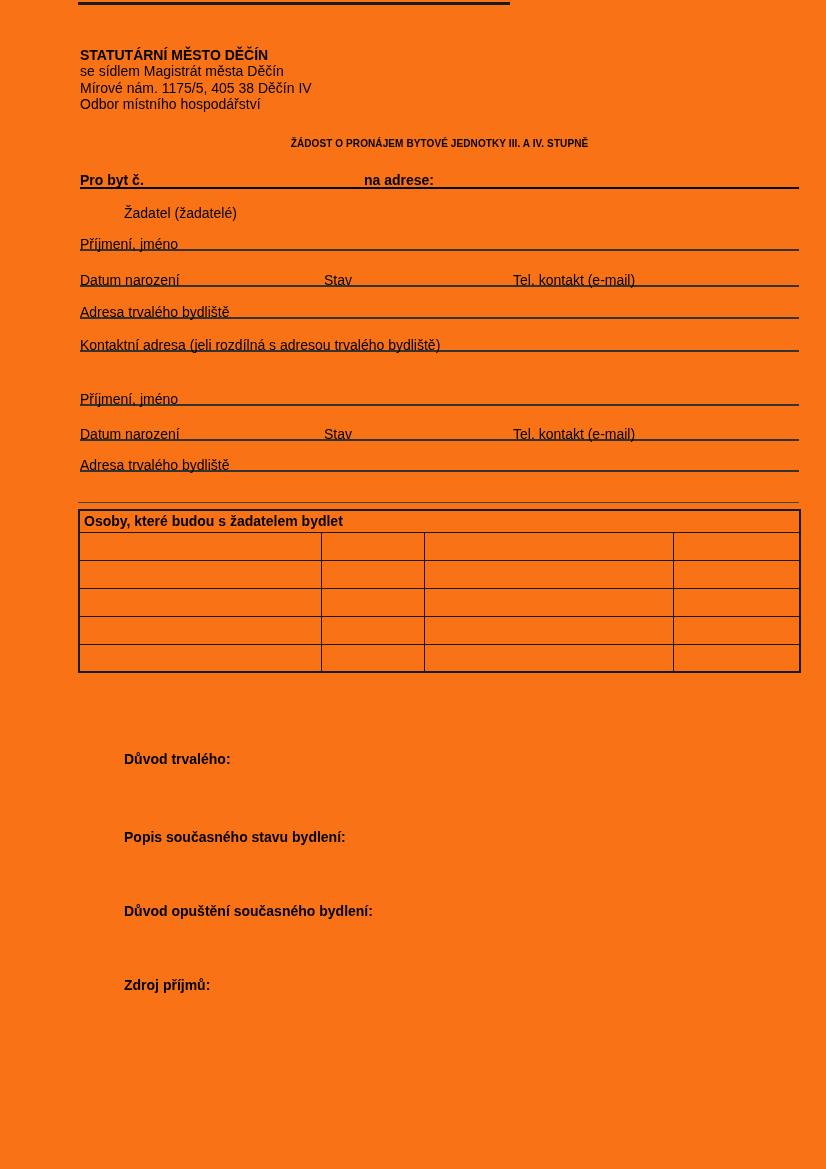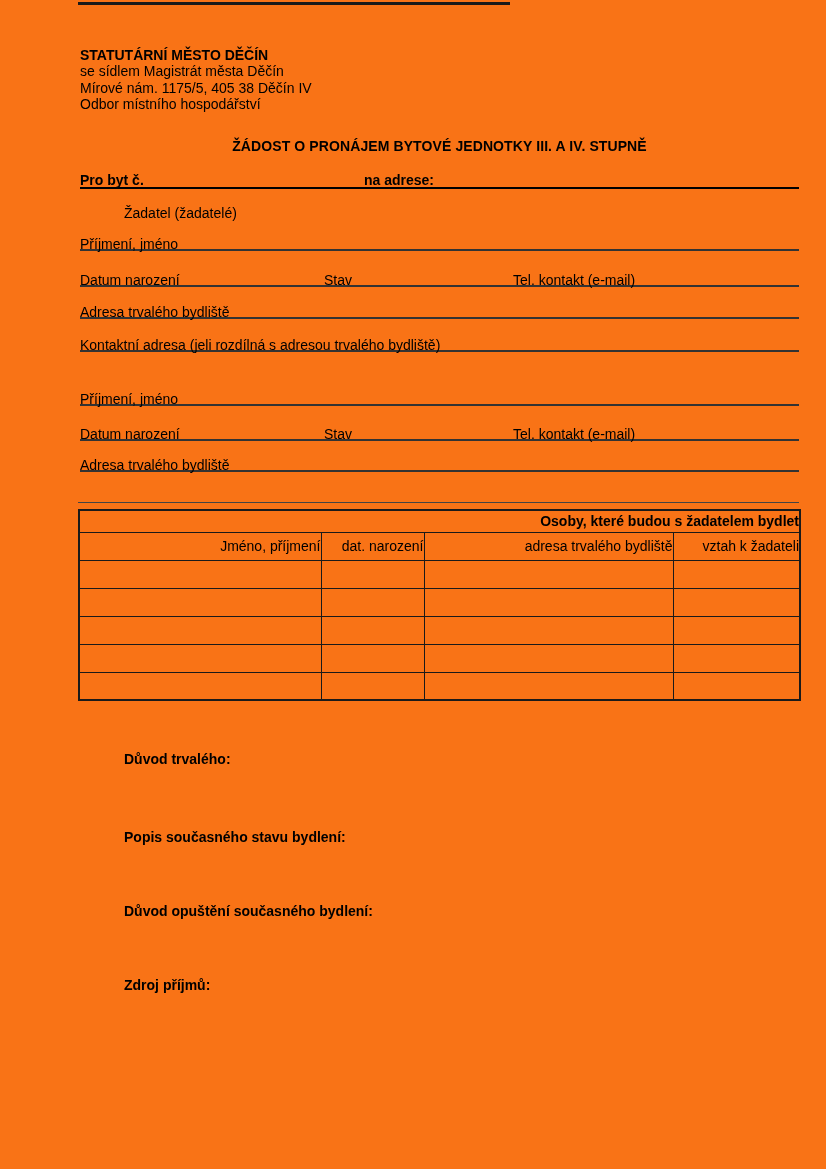--- a/index.html
+++ b/index.html
@@ -30,21 +30,21 @@
     line-height: 16.4px;
     white-space: nowrap;
   }
 
   .form-title {
     position: absolute;
     left: 80px; top: 138px;
     width: 719px;
     text-align: center;
     font-weight: bold;
-    font-size: 14px;
+    font-size: 10px;
     letter-spacing: 0.1px;
   }
 
   
   .frow {
     position: absolute;
     left: 80px;
     width: 719px;
     height: 15px;
     border-bottom: 2px solid #333333;
@@ -66,22 +66,22 @@
   table.cohab {
     position: absolute;
     left: 78px; top: 509px;
     width: 721px;
     border-collapse: collapse;
     table-layout: fixed;
     font-size: 14px;
   }
   table.cohab td, table.cohab th {
     border: 1px solid #1a1a1a;
-    padding: 0 0 0 16px;
-    text-align: right;
+    padding: 0 0 0 4px;
+    text-align: left;
     vertical-align: middle;
     overflow: hidden;
     white-space: nowrap;
   }
   table.cohab { border: 2px solid #1a1a1a; }
   tr.caption-row td { height: 22px; font-weight: bold; }
   tr.colhead-row th { height: 28px; font-weight: normal; }
   tr.data-row td { height: 28px; }
 </style>
 </head>
@@ -140,26 +140,20 @@
     <colgroup>
       <col style="width:242px">
       <col style="width:103px">
       <col style="width:249px">
       <col style="width:127px">
     </colgroup>
     <tbody>
       <tr class="caption-row">
         <td colspan="4">Osoby, které budou s žadatelem bydlet</td>
       </tr>
-      <tr class="colhead-row">
-        <th>Jméno, příjmení</th>
-        <th>dat. narození</th>
-        <th>adresa trvalého bydliště</th>
-        <th>vztah k žadateli</th>
-      </tr>
     <tr class="data-row">
           <td></td>
           <td></td>
           <td></td>
           <td></td>
         </tr>
         <tr class="data-row">
           <td></td>
           <td></td>
           <td></td>

